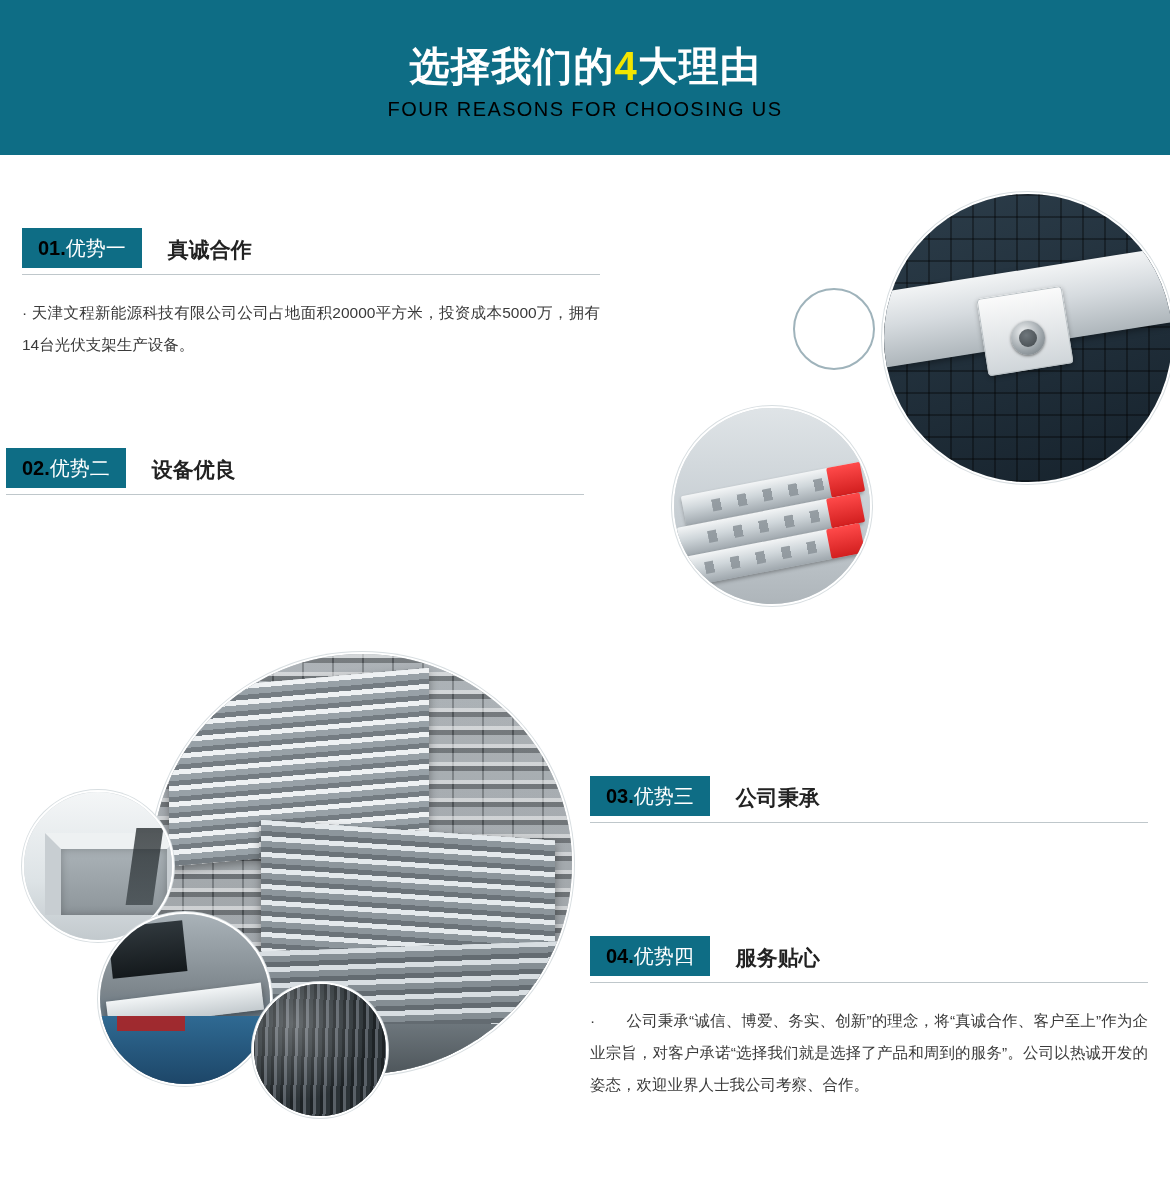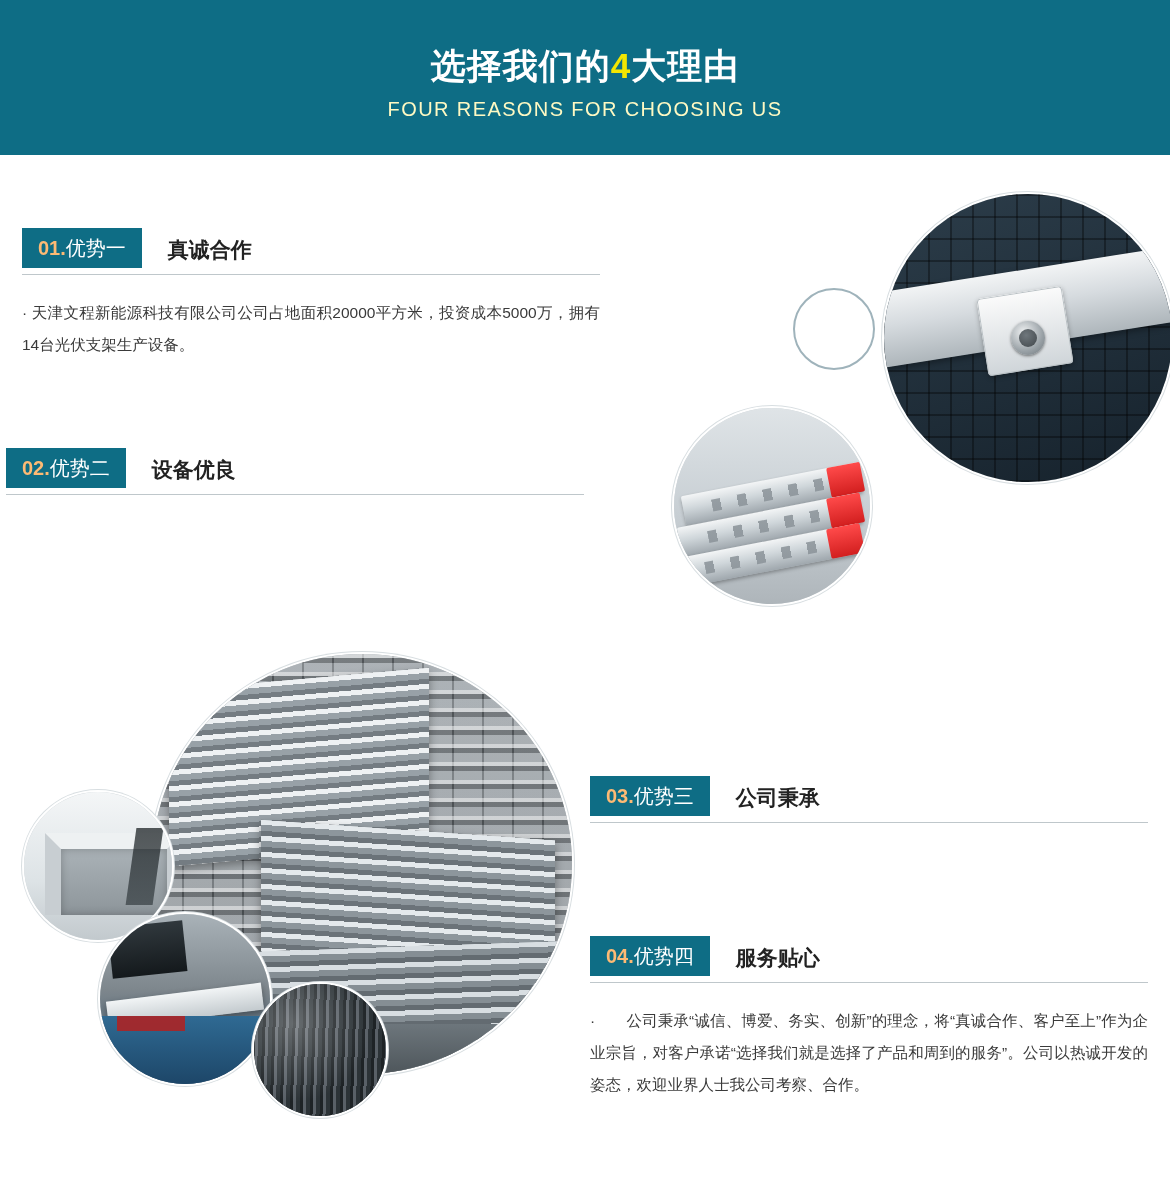--- a/index.html
+++ b/index.html
@@ -20,34 +20,34 @@
   .header {
     width: 1170px;
     height: 155px;
     background: #0e6d85;
     position: relative;
     text-align: center;
     box-sizing: border-box;
     padding-top: 44px;
   }
   .header-title {
-    font-size: 35px;
+    font-size: 40px;
     font-weight: bold;
     color: #ffffff;
     letter-spacing: 1px;
     line-height: 44px;
     margin: 0;
   }
   .header-title .accent {
     color: #f3e600;
   }
   .header-sub {
     margin-top: 10px;
     font-size: 20px;
-    color: #fef9c3;
+    color: #000000;
     letter-spacing: 1.4px;
     font-weight: 500;
   }
 
   
   .section {
     position: absolute;
   }
   .tag-row {
     display: flex;
@@ -58,21 +58,21 @@
     background: #0e6d85;
     color: #ffffff;
     font-size: 20px;
     line-height: 40px;
     height: 40px;
     padding: 0 16px;
     white-space: nowrap;
     box-sizing: border-box;
   }
   .tag .num {
-    color: #fdba74;
+    color: #000000;
     font-weight: bold;
   }
   .tag-title {
     font-size: 21px;
     font-weight: bold;
     color: #222;
     margin-left: 26px;
     padding-bottom: 4px;
     white-space: nowrap;
   }

